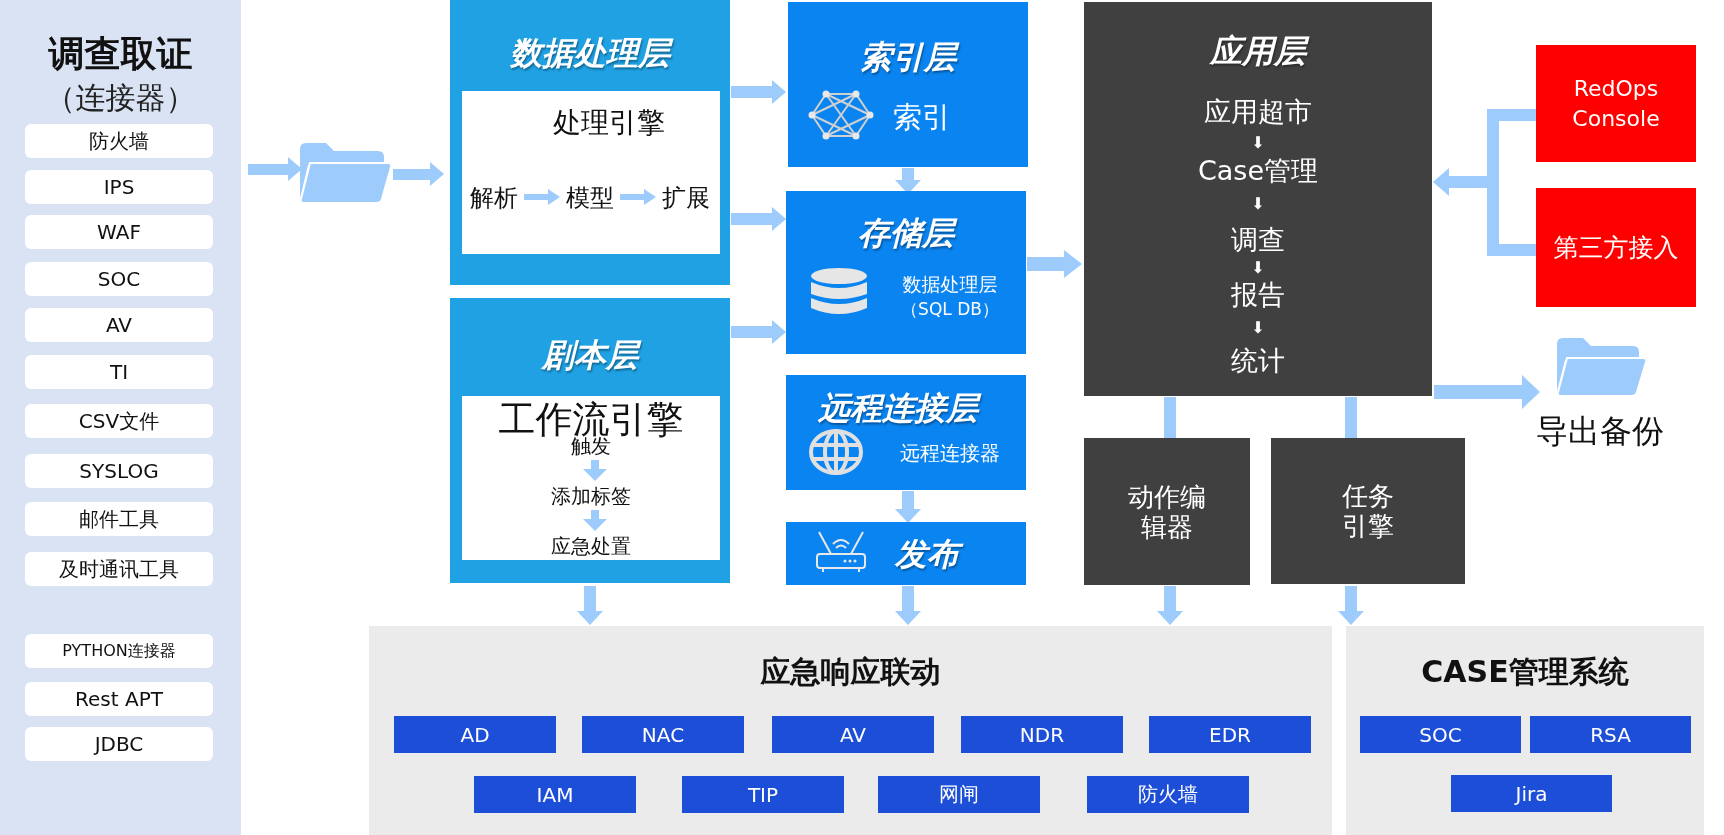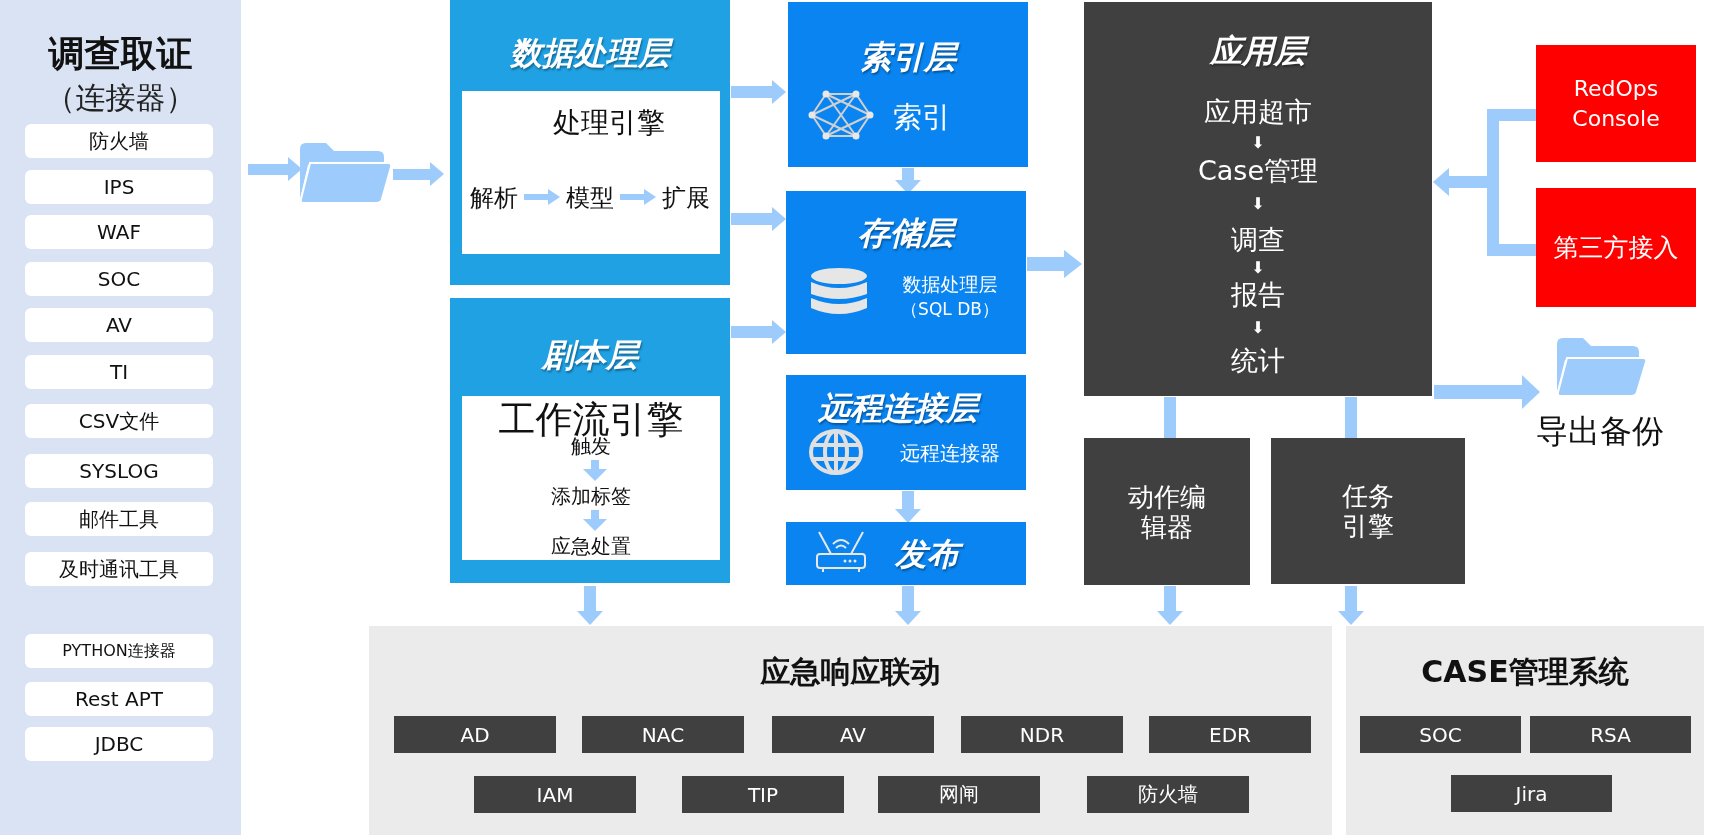--- a/index.html
+++ b/index.html
@@ -12,21 +12,21 @@
   .sb-item.small{font-size:16px;}
   .blue1{background:#1fa1e4;}
   .blue2{background:#0a84f0;}
   .blue3{background:#404040;}
   .red{background:#ff0000;}
   .white{background:#fff;}
   .ttl{color:#fff;font-weight:bold;text-align:center;text-shadow:1px 2px 2px rgba(0,0,0,0.35);font-style:italic;}
   .center{display:flex;align-items:center;justify-content:center;text-align:center;}
   .lightarrow{background:#9dcbfb;}
   .panel{background:#ebebeb;}
-  .chip{height:37px;background:#404040;color:#fff;font-size:20px;display:flex;align-items:center;justify-content:center;}
+  .chip{height:37px;background:#1d4ed8;color:#fff;font-size:20px;display:flex;align-items:center;justify-content:center;}
   .tri-r{width:0;height:0;border-top:12px solid transparent;border-bottom:12px solid transparent;border-left:14px solid #9dcbfb;}
   .tri-l{width:0;height:0;border-top:14px solid transparent;border-bottom:14px solid transparent;border-right:16px solid #9dcbfb;}
   .tri-d{width:0;height:0;border-left:13px solid transparent;border-right:13px solid transparent;border-top:14px solid #9dcbfb;}
   .app-item{color:#fff;font-size:27px;text-align:center;left:1084px;width:348px;}
   .app-arrow{color:#fff;font-size:16px;text-align:center;left:1084px;width:348px;}
 </style>
 </head>
 <body>
 
 <div class="abs sidebar"></div>

